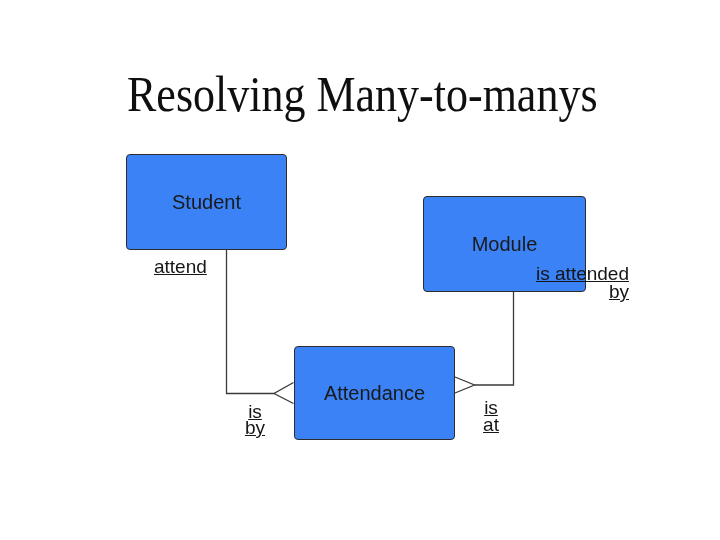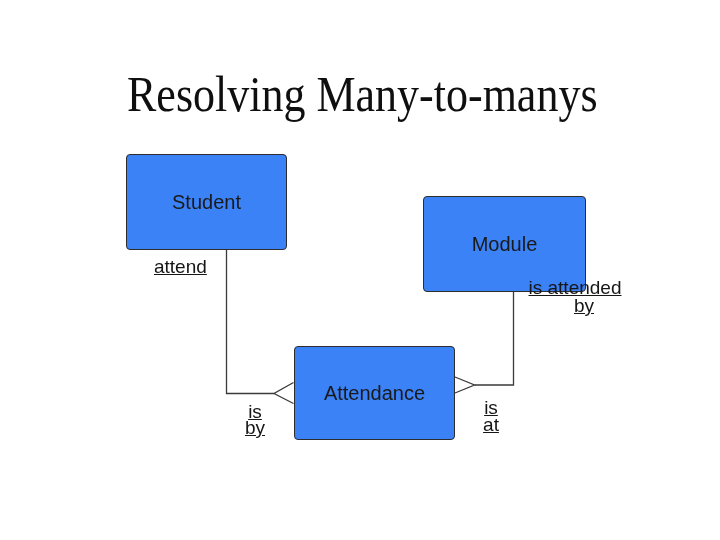--- a/index.html
+++ b/index.html
@@ -54,21 +54,21 @@
   .entity-attendance { left: 294px; top: 346px; width: 161px; height: 94px; }
   .rel-label {
     position: absolute;
     color: #161616;
     font-size: 19px;
     line-height: 18px;
     white-space: nowrap;
     text-decoration: underline;
   }
   .label-attend   { left: 154px; top: 258px; }
-  .label-attended { left: 521px; top: 279px; width: 108px; text-align: center; }
+  .label-attended { left: 521px; top: 265px; width: 108px; text-align: right; }
   .label-attended .line2 { margin-left: 18px; }
   .label-is-by    { left: 233px; top: 404px; width: 44px; text-align: center; line-height: 16px; }
   .label-is-at    { left: 469px; top: 399px; width: 44px; text-align: center; line-height: 17px; }
 </style>
 </head>
 <body>
 
 <div class="slide">
 
   <h1 class="slide-title">Resolving Many-to-manys</h1>

